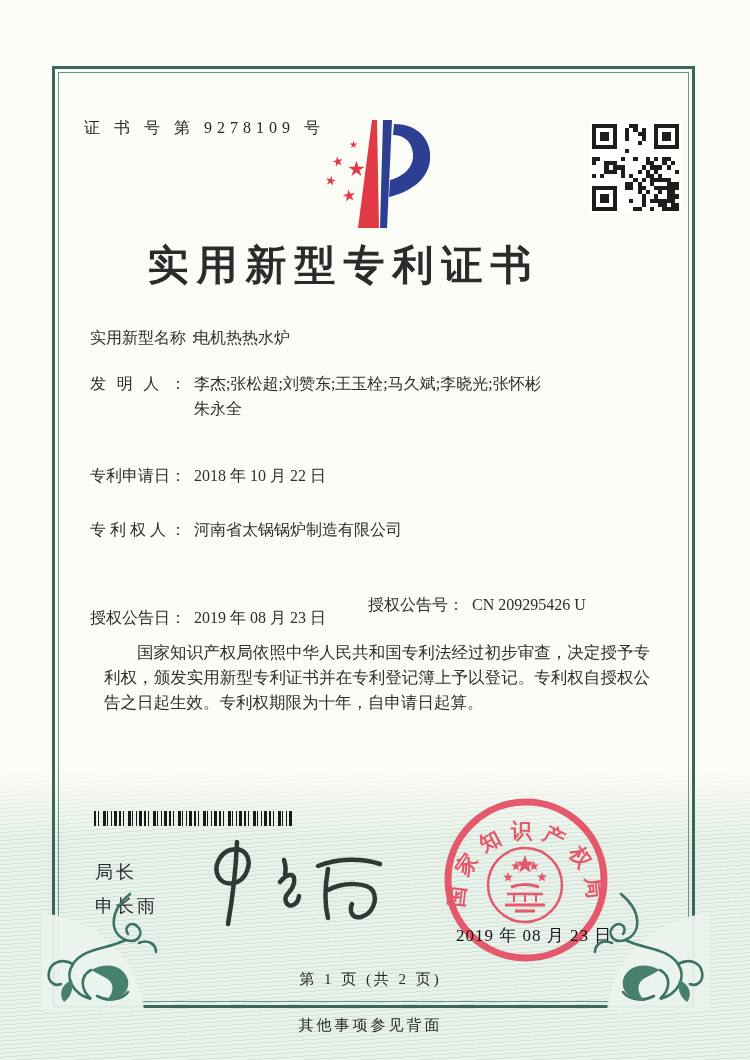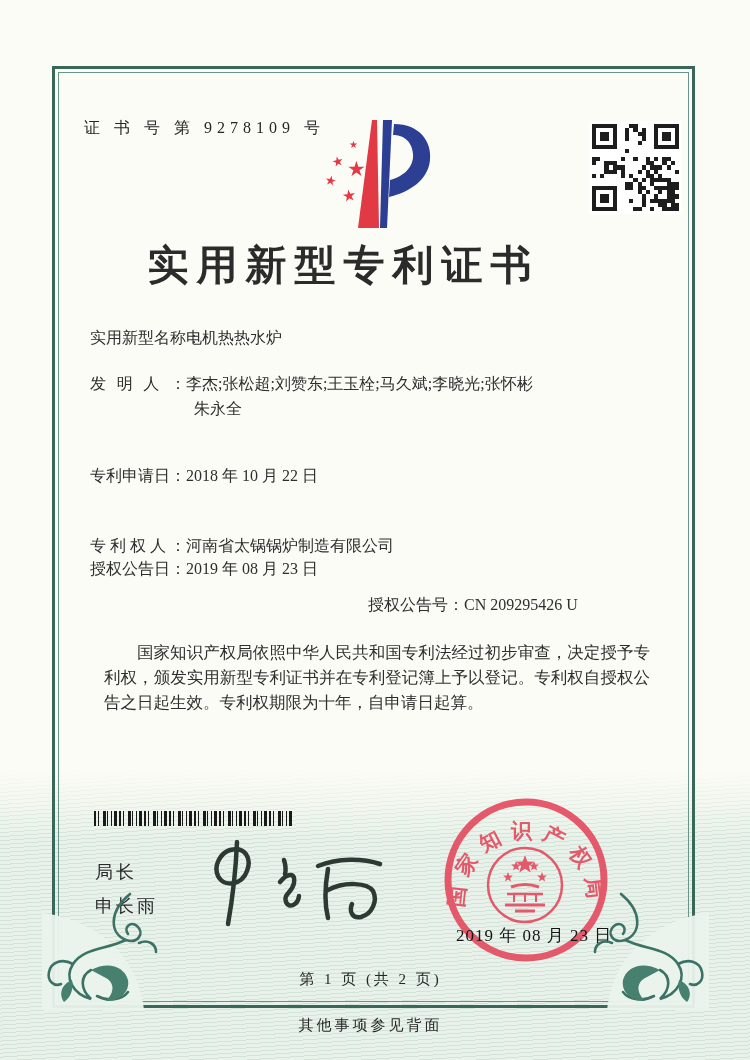--- a/index.html
+++ b/index.html
@@ -24,23 +24,23 @@
   .qmods{position:absolute;inset:3px;display:grid;grid-template-columns:repeat(21,1fr);grid-template-rows:repeat(21,1fr);}
   .qmods div{background:#1d1d1d;}
   .qf{position:absolute;width:25px;height:25px;border:4px solid #1d1d1d;box-sizing:border-box;}
   .qf i{position:absolute;inset:4px;background:#1d1d1d;}
   .qf.tl{left:3px;top:3px}.qf.tr{right:3px;top:3px}.qf.bl{left:3px;bottom:3px}
   .title{position:absolute;left:52px;width:575px;top:238px;text-align:center;
          font-size:41px;font-weight:bold;letter-spacing:8px;padding-left:8px;box-sizing:border-box;color:#2b2b2b;}
   
   .row{position:absolute;left:90px;font-size:16px;white-space:nowrap;color:#2e2e2e;}
   .lb{display:inline-block;width:96px;text-align:justify;text-align-last:justify;}
-  .val{}
+  .val{margin-left:8px;}
   .r-name{top:328px}.r-inv{top:374px}.r-invc{top:399px;left:194px}.r-pno{top:428px}
-  .r-fdate{top:466px}.r-patee{top:536px}.r-addr{top:552px}.r-gdate{top:559px}.r-gno{top:595px;left:368px}
+  .r-fdate{top:466px}.r-patee{top:520px}.r-addr{top:552px}.r-gdate{top:608px}.r-gno{top:595px;left:368px}
   
   .paras{position:absolute;left:88px;top:624px;width:578px;font-size:16.5px;line-height:25px;
          text-align:justify;color:#2e2e2e;}
   .paras p{margin:16px;text-indent:2em;}
   
   .barcode{position:absolute;left:94px;top:811px;width:200px;height:15px;
       background:repeating-linear-gradient(90deg,
         #1a1a1a 0 2px,rgba(0,0,0,0) 2px 4px,
         #1a1a1a 4px 5px,rgba(0,0,0,0) 5px 9px,
         #1a1a1a 9px 12px,rgba(0,0,0,0) 12px 13px,

